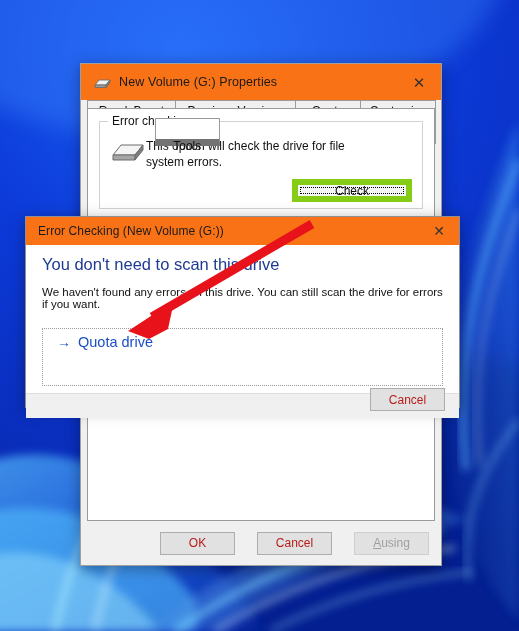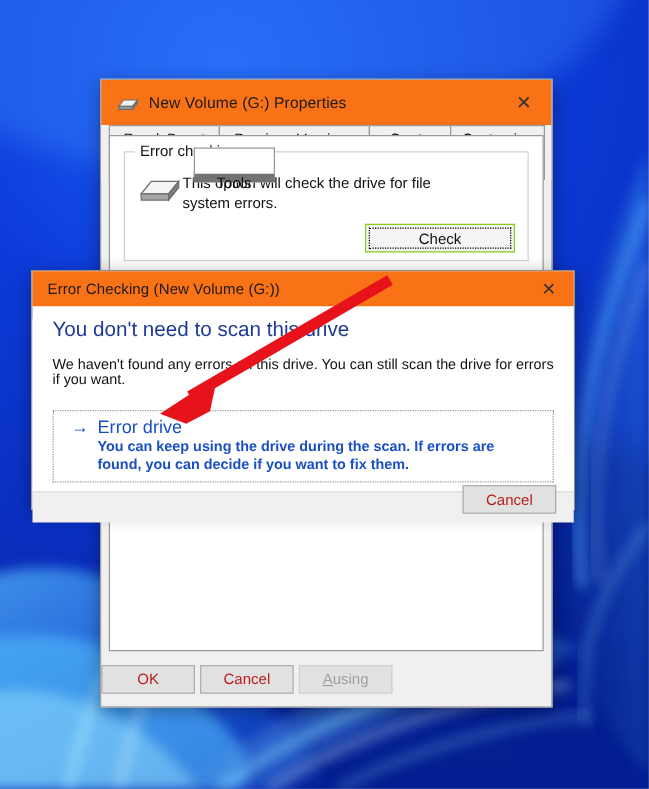--- a/index.html
+++ b/index.html
@@ -128,41 +128,41 @@
     color: #111;
     line-height: 16px;
     margin-left: 0;
     max-width: 215px;
   }
   .check-btn {
     position: absolute;
     right: 10px;
     bottom: 6px;
     width: 120px; height: 23px;
-    border: 1px solid #84cc16;
+    border: 6px solid #84cc16;
     background: #f5f5f5;
     font-size: 12px;
     color: #111;
     display: flex; align-items: center; justify-content: center;
     cursor: default;
   }
   .check-btn .focus-ring {
     position: absolute;
     inset: 2px;
     border: 1px dotted #000;
   }
   .btnrow {
     position: absolute;
     left: 0; right: 0; bottom: 0;
     height: 44px;
     display: flex;
     align-items: center;
-    justify-content: flex-start;
+    justify-content: flex-end;
     padding-right: 12px;
-    gap: 4px;
+    gap: 22px;
   }
   .win-btn {
     min-width: 75px;
     height: 23px;
     padding: 0 10px;
     background: #e1e1e1;
     border: 1px solid #adadad;
     font-size: 12px;
     color: #b91c1c;
     display: flex; align-items: center; justify-content: center;
@@ -397,23 +397,22 @@
     </div>
   </div>
 
   <div class="ec-body">
     <div class="ec-heading">You don't need to scan this drive</div>
     <div class="ec-sub">We haven't found any errors on this drive. You can still scan the drive for errors if you want.</div>
 
     <div class="ec-optionbox">
       <div class="ec-link-row">
         <span class="ec-arrow-glyph">→</span>
-        <span class="ec-link">Error drive</span>
-      </div>
-      <div class="ec-link-desc">You can keep using the drive during the scan. If errors are found, you can decide if you want to fix them.</div>
+        <span class="ec-link">Quota drive</span>
+      </div>
     </div>
   </div>
 
   <div class="ec-footer">
     <div class="win-btn">
       <span>Cancel</span>
     </div>
   </div>
 </div>
 

